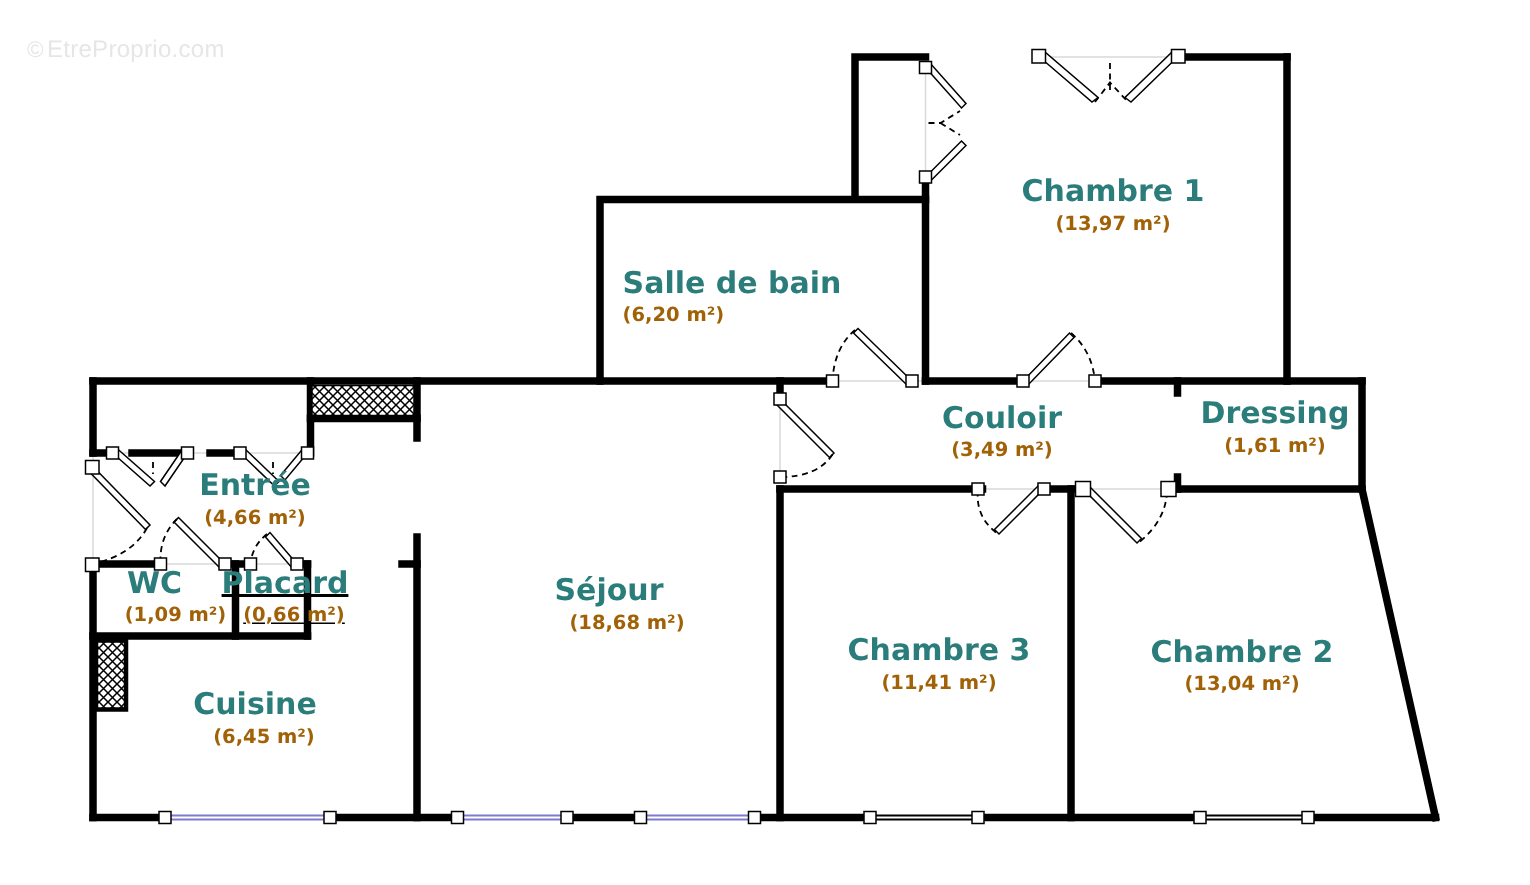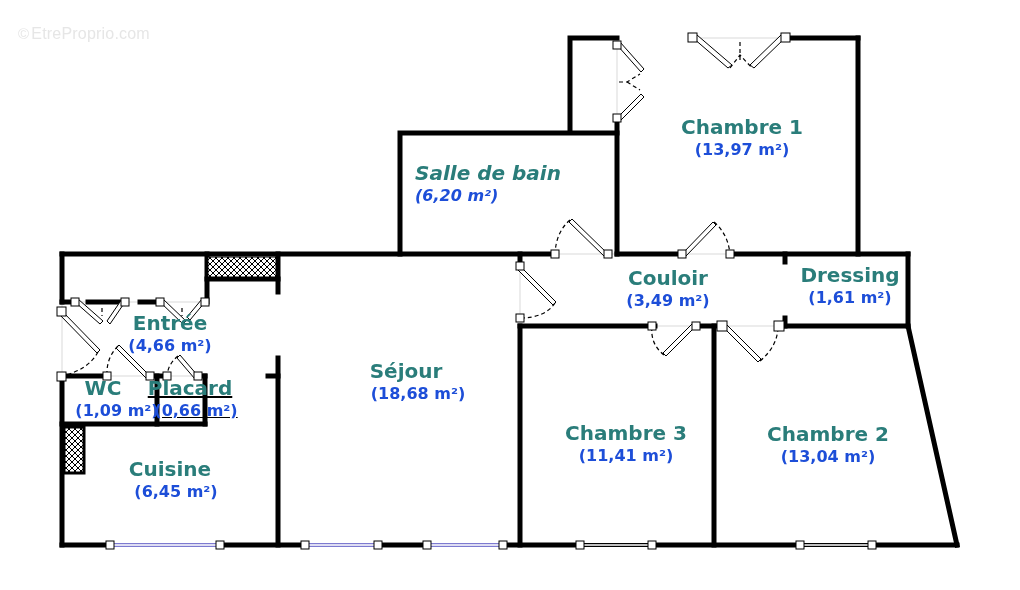--- a/index.html
+++ b/index.html
@@ -10,21 +10,21 @@
   .wall { stroke: #000; stroke-width: 5; fill: none; stroke-linecap: square; }
   .thin { stroke: #d9d9d9; stroke-width: 1; fill: none; }
   .leaf { stroke: #000; stroke-width: 1; fill: #fff; }
   .swing { stroke: #000; stroke-width: 1.2; fill: none; stroke-dasharray: 4 3; }
   .hinge { stroke: #000; stroke-width: 1; fill: #fff; }
   .win { stroke: #7d7ad0; stroke-width: 4; fill: none; }
   .win-inner { stroke: #ffffff; stroke-width: 1.4; fill: none; }
   .win2 { stroke: #000; stroke-width: 4; fill: none; }
   .room-label { position: absolute; text-align: center; transform: translateX(-50%); white-space: nowrap; }
   .room-name { font-weight: bold; font-size: 20px; color: #2a7d7a; line-height: 22px; }
-  .room-area { font-weight: bold; font-size: 16px; color: #1d4ed8; line-height: 24px; }
+  .room-area { font-weight: bold; font-size: 13px; color: #a16207; line-height: 24px; }
 </style>
 </head>
 <body>
 
 <div class="watermark">
   <span class="copy">©</span><span>EtreProprio.com</span>
 </div>
 
 <svg width="1020" height="590" viewBox="0 0 1020 590">
   <defs>
@@ -192,21 +192,21 @@
     <path class="swing" d="M178,356 Q168,364 167,376"></path>
     <rect class="hinge" x="163" y="372" width="8" height="8"></rect>
     <rect class="hinge" x="194" y="372" width="8" height="8"></rect>
   </g>
 </svg>
 
 <div class="room-label" style="left:742px; top:116px;">
   <div class="room-name">Chambre 1</div>
   <div class="room-area">(13,97 m²)</div>
 </div>
-<div class="room-label" style="left:488px; top:162px;font-style:italic;">
+<div class="room-label" style="left:488px; top:177px;">
   <div class="room-name">Salle de bain</div>
   <div class="room-area" style="text-align:left;">(6,20 m²)</div>
 </div>
 <div class="room-label" style="left:668px; top:267px;">
   <div class="room-name">Couloir</div>
   <div class="room-area">(3,49 m²)</div>
 </div>
 <div class="room-label" style="left:850px; top:264px;">
   <div class="room-name">Dressing</div>
   <div class="room-area">(1,61 m²)</div>
@@ -216,21 +216,21 @@
   <div class="room-area">(4,66 m²)</div>
 </div>
 <div class="room-label" style="left:117px; top:377px;">
   <div class="room-name" style="text-align:center; margin-left:-28px;">WC</div>
   <div class="room-area">(1,09 m²)</div>
 </div>
 <div class="room-label" style="left:196px; top:377px;text-decoration:underline;">
   <div class="room-name" style="margin-left:-12px;">Placard</div>
   <div class="room-area">(0,66 m²)</div>
 </div>
-<div class="room-label" style="left:418px; top:360px;">
+<div class="room-label" style="left:418px; top:382px;">
   <div class="room-name" style="margin-left:-24px;">Séjour</div>
   <div class="room-area">(18,68 m²)</div>
 </div>
 <div class="room-label" style="left:626px; top:422px;">
   <div class="room-name">Chambre 3</div>
   <div class="room-area">(11,41 m²)</div>
 </div>
 <div class="room-label" style="left:828px; top:423px;">
   <div class="room-name">Chambre 2</div>
   <div class="room-area">(13,04 m²)</div>

